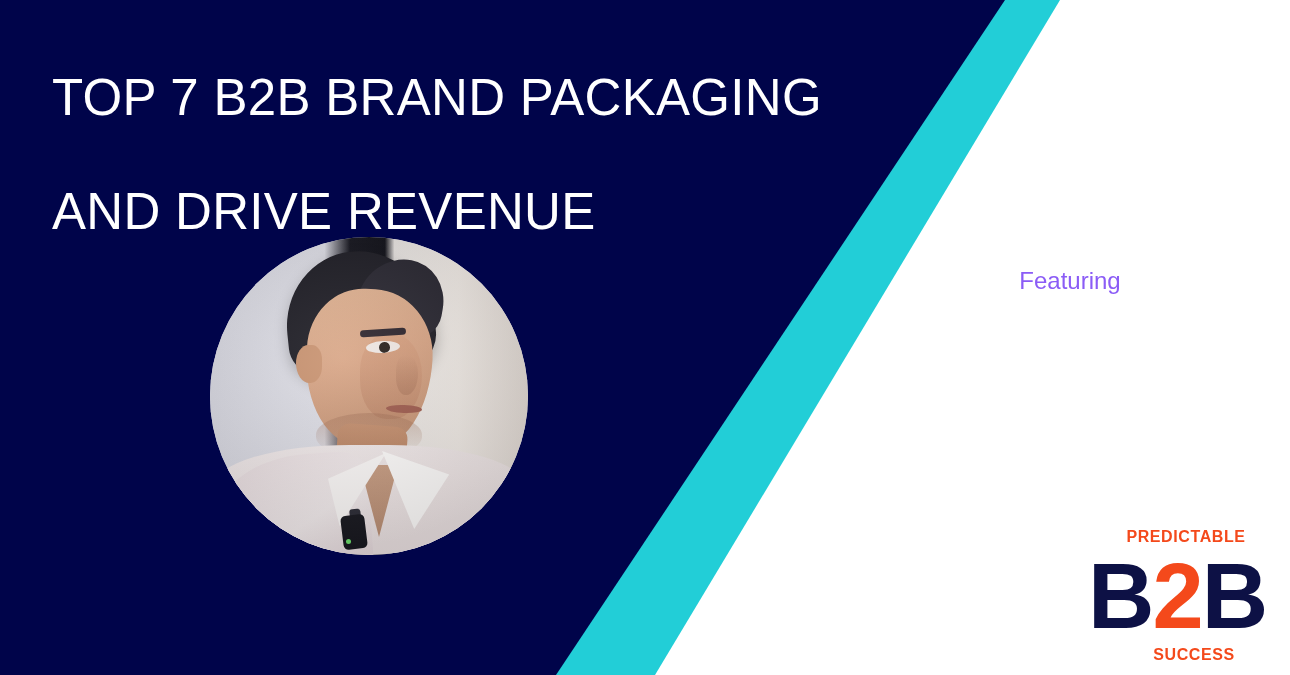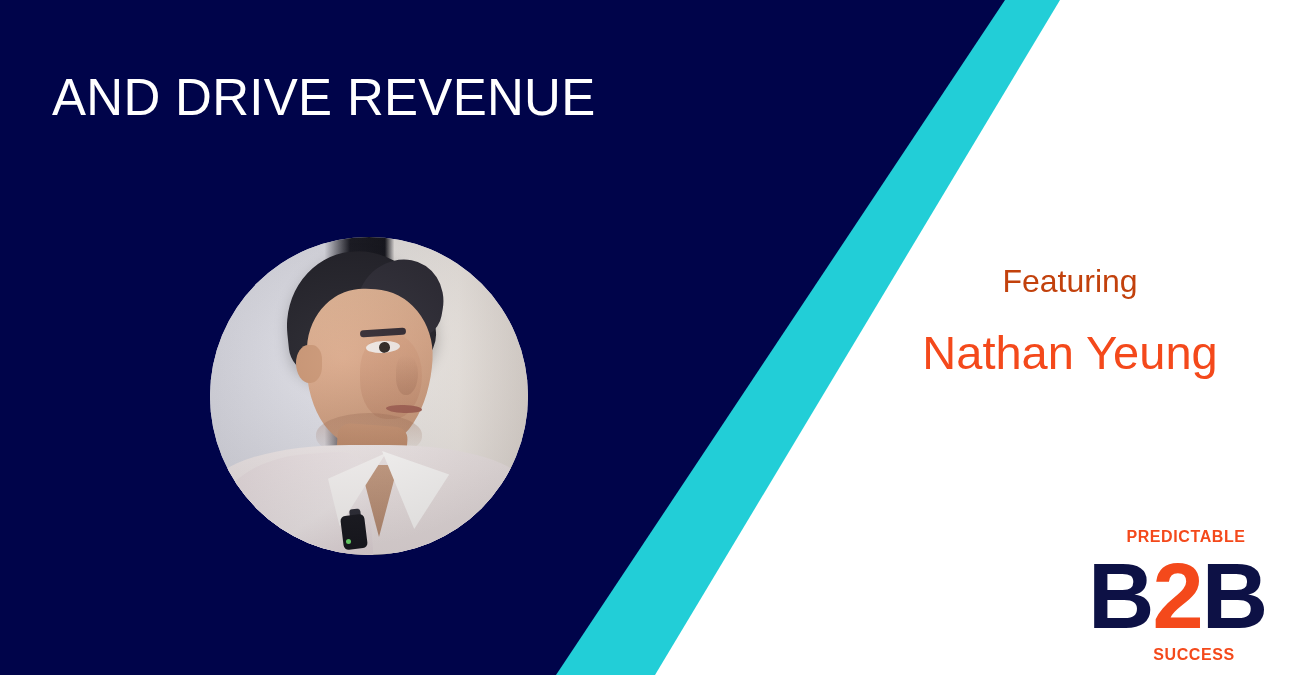--- a/index.html
+++ b/index.html
@@ -289,22 +289,22 @@
     border-radius: 50%;
   }
 
   
   .featuring {
     position: absolute;
     left: 880px;
     top: 262px;
     width: 380px;
     text-align: center;
-    color: #c2410c;
-    font-size: 32px;
+    color: #8b5cf6;
+    font-size: 24px;
     line-height: 38px;
   }
   .speaker-name {
     position: absolute;
     left: 860px;
     top: 325px;
     width: 420px;
     text-align: center;
     color: #F4491B;
     font-size: 47px;
@@ -359,20 +359,21 @@
 </head>
 <body>
 
 <div id="canvas">
 
   <div class="bg-white"></div>
   <div class="bg-teal"></div>
   <div class="bg-navy"></div>
 
   <div class="title">
+    <span class="title-line">TOP 7 B2B BRAND PACKAGING</span>
     <span class="title-line">AND DRIVE REVENUE</span>
   </div>
 
   <div class="avatar">
     <div class="avatar-photo"></div>
     <div class="hair"></div>
     <div class="hair-sweep"></div>
     <div class="face"></div>
     <div class="cheek"></div>
     <div class="ear"></div>
@@ -389,21 +390,20 @@
     <div class="shirt-v"></div>
     <div class="collar-l"></div>
     <div class="collar-r"></div>
     <div class="mic-clip"></div>
     <div class="mic"></div>
     <div class="mic-led"></div>
     <div class="avatar-tone"></div>
   </div>
 
   <div class="featuring">Featuring</div>
-  <div class="speaker-name">Nathan Yeung</div>
 
   <div class="logo">
     <div class="logo-top">PREDICTABLE</div>
     <div class="logo-mid"><span class="logo-b">B</span><span class="logo-2">2</span><span class="logo-b">B</span></div>
     <div class="logo-bot">SUCCESS</div>
   </div>
 
 </div>
 
 </body></html>

